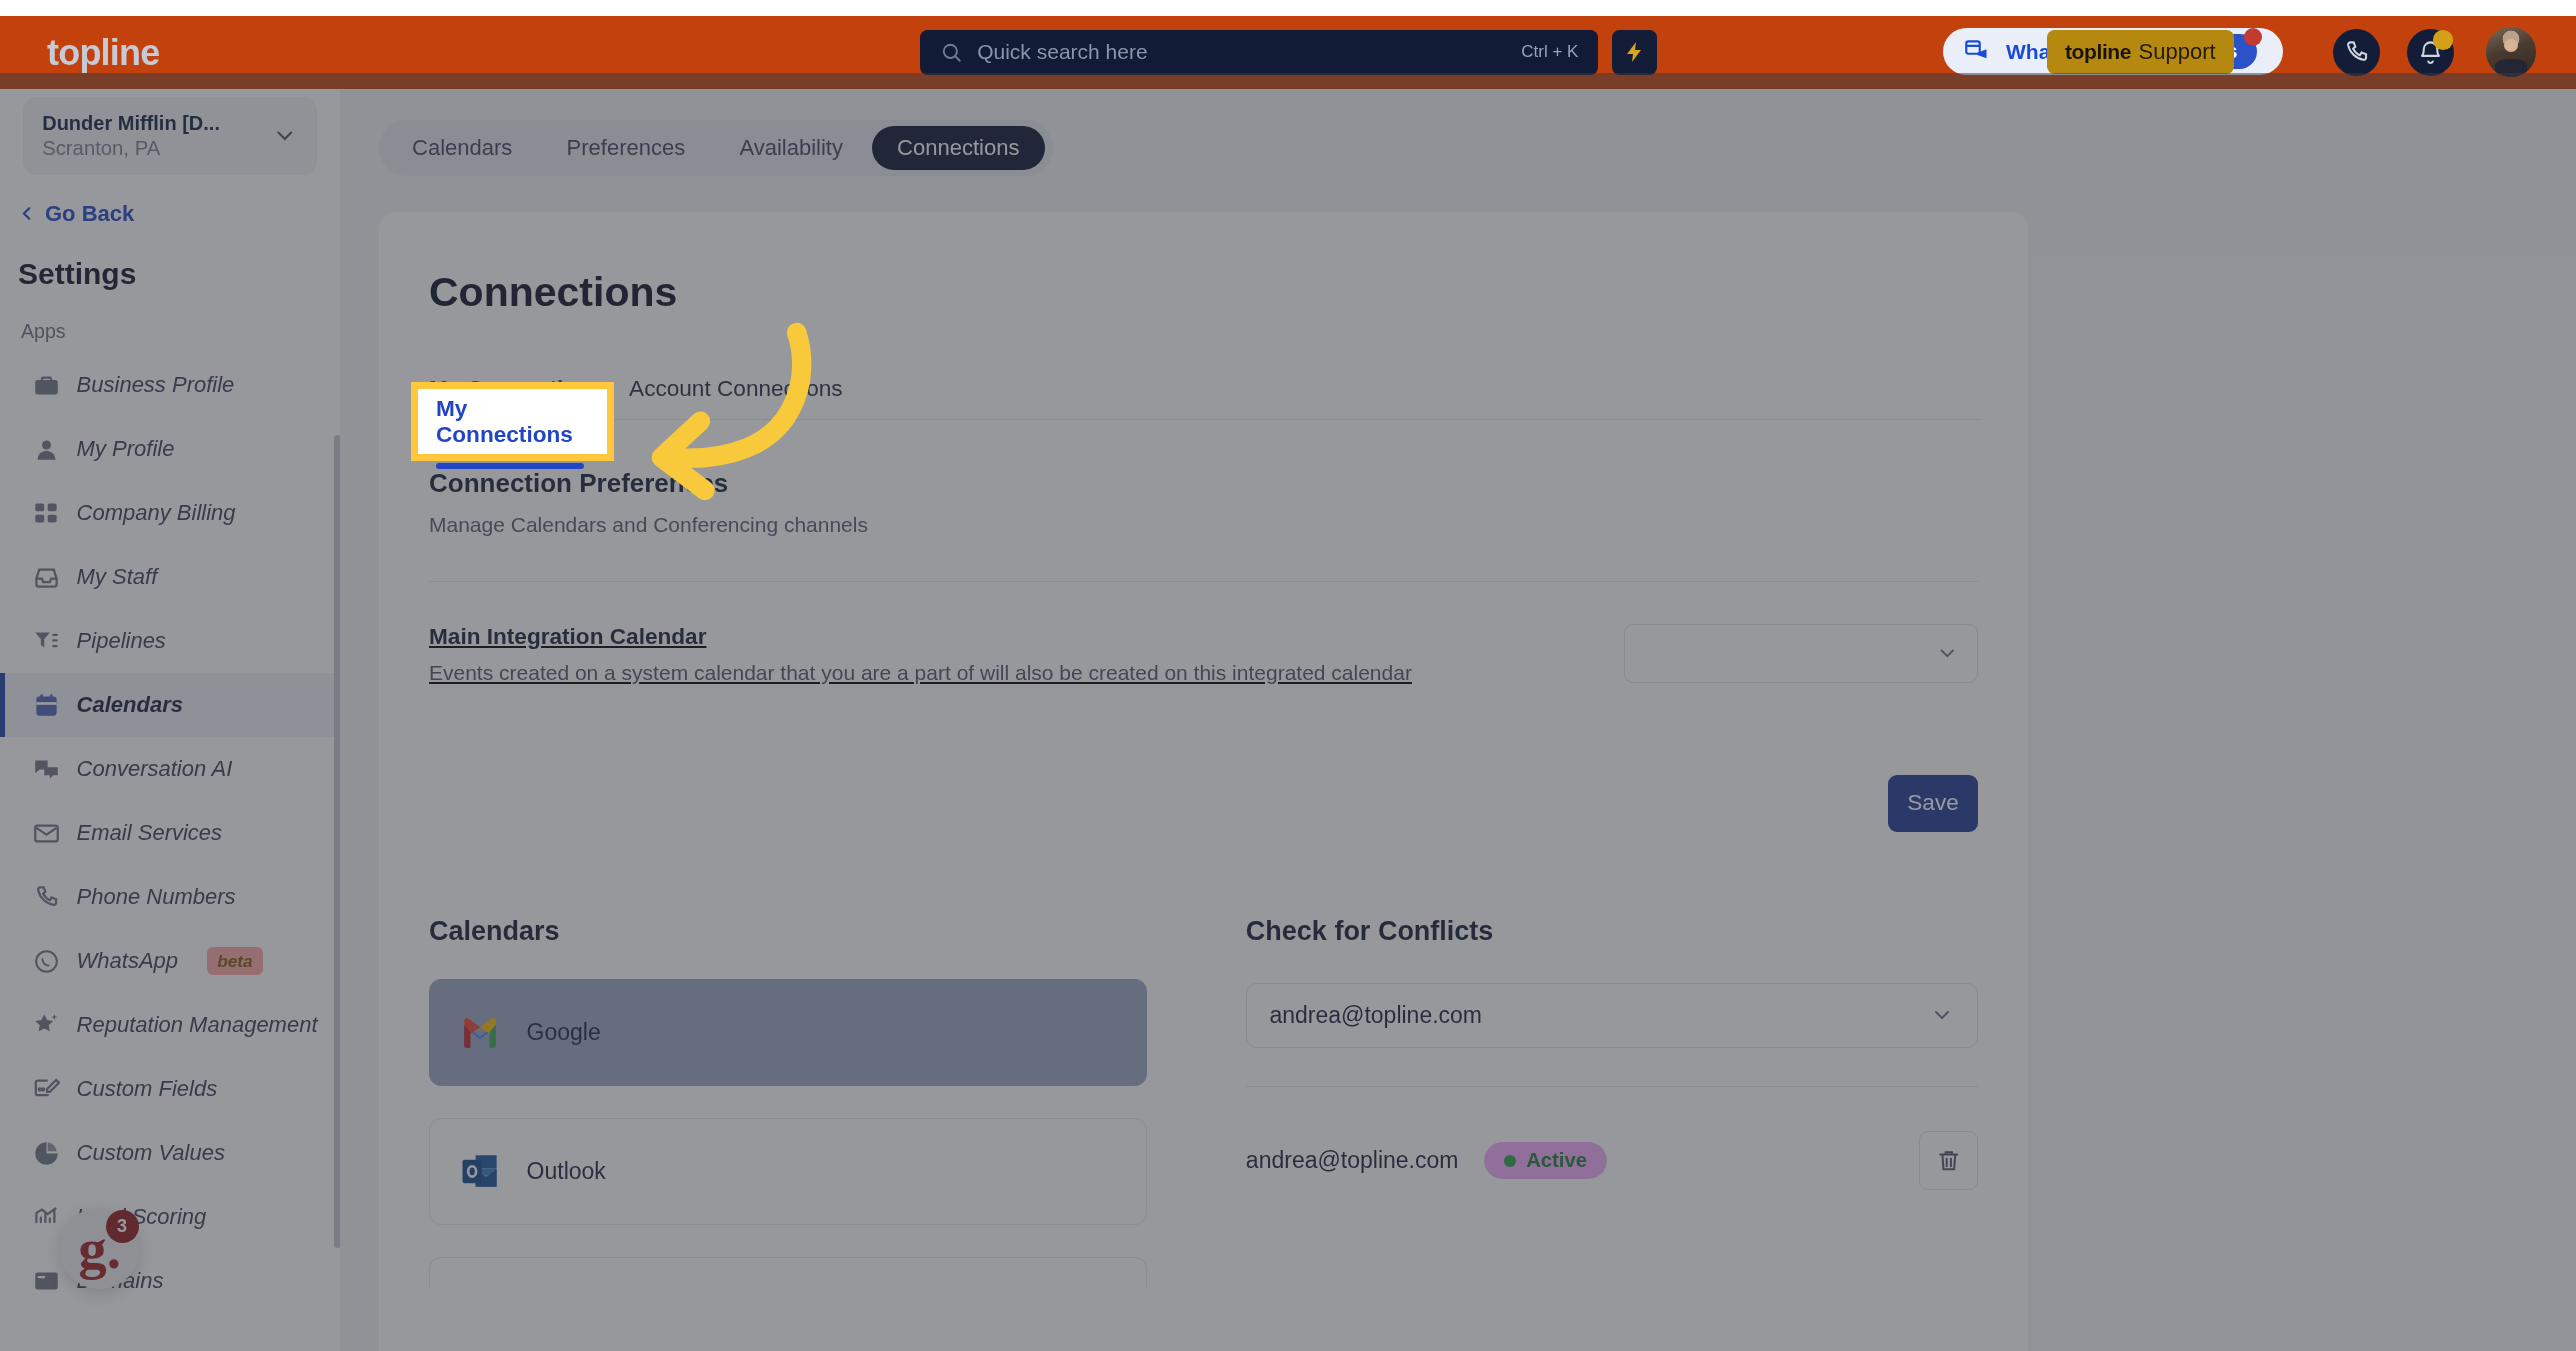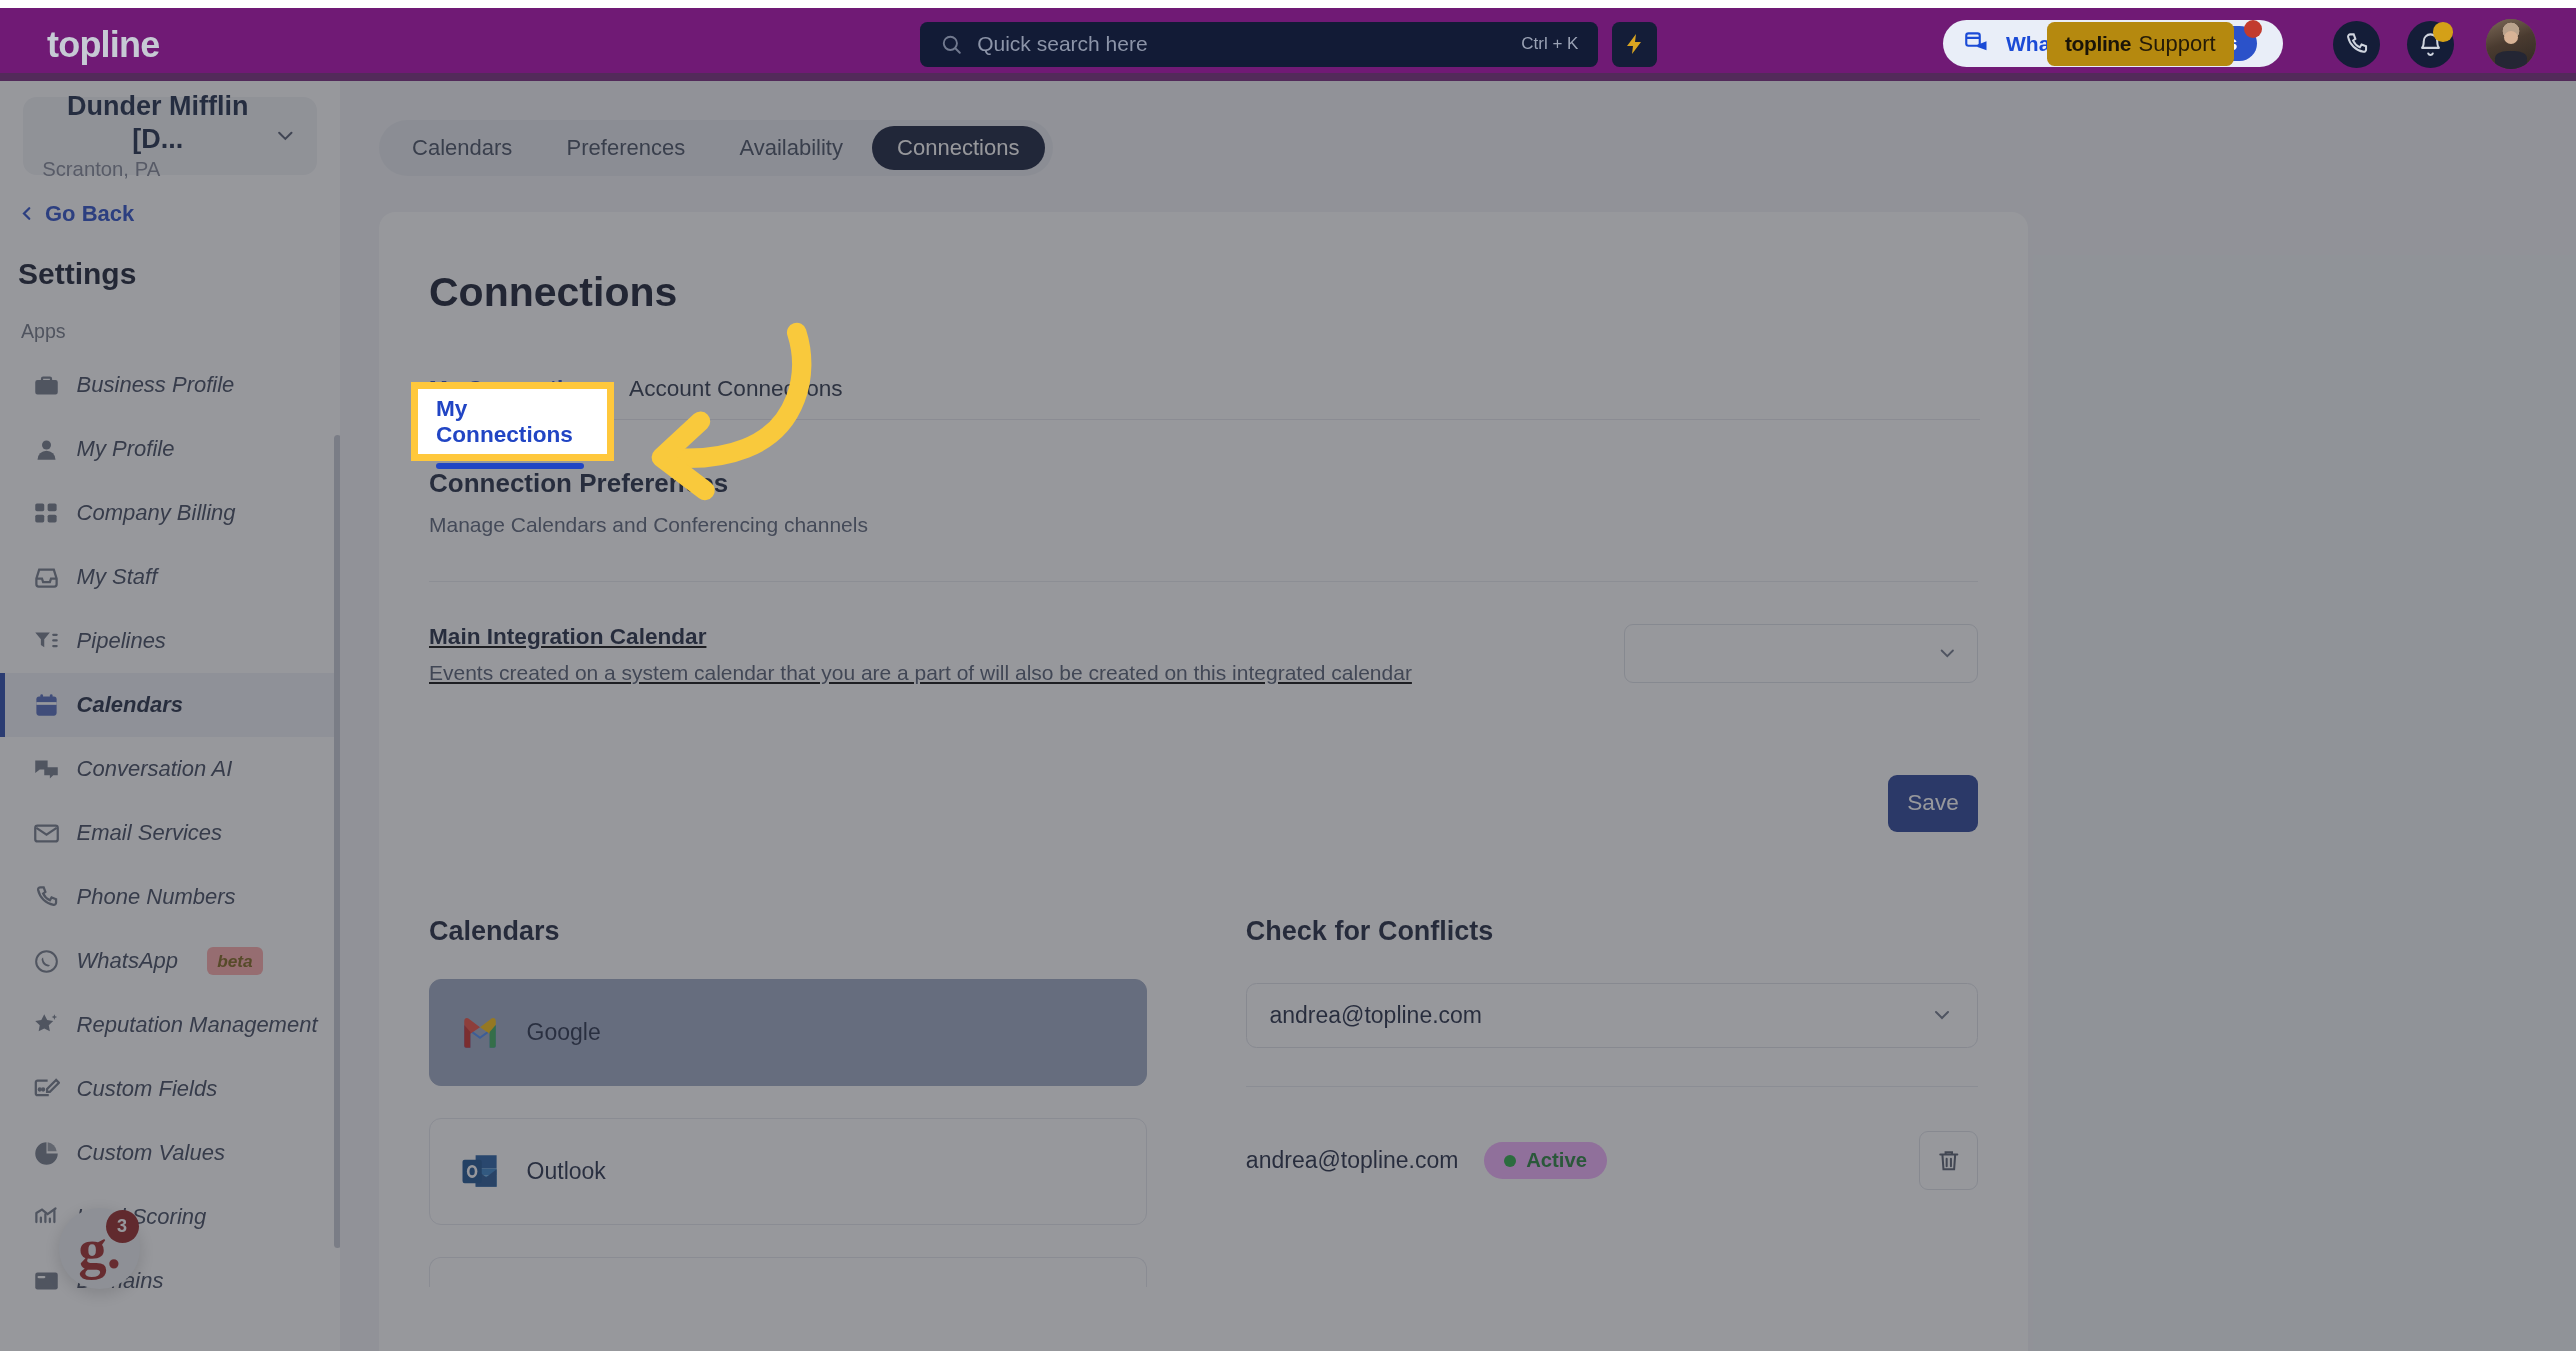--- a/index.html
+++ b/index.html
@@ -6,23 +6,23 @@
   html, body {
     width: 2576px; height: 1351px;
     font-family: "Liberation Sans", sans-serif;
     background: #ffffff;
     overflow: hidden;
   }
   .app { position: relative; width: 2576px; height: 1351px; }
 
   
   .topbar {
-    position: absolute; top: 8px; left: 0;
+    position: absolute; top: 16px; left: 0;
     width: 2576px; height: 73px;
-    background: #701a75;
+    background: #c2410c;
     display: flex; align-items: center;
     z-index: 40;
   }
   .brand {
     position: absolute; left: 47px; top: 50%; transform: translateY(-50%);
     font-size: 36px; font-weight: 700; color: #c6cad4; letter-spacing: -0.8px;
   }
   .search-wrap {
     position: absolute; left: 920px; top: 13.6px;
     width: 678px; height: 45px;
@@ -93,21 +93,21 @@
     position: absolute; left: 0; top: 73px;
     width: 340px; height: 1278px;
     background: #ffffff;
     overflow: hidden;
   }
   .loc-card {
     margin: 24px 22.6px 0 22.6px; height: 78px;
     background: #f1f2f5; border-radius: 13.6px;
     display: flex; align-items: center; padding: 0 19.6px;
   }
-  .loc-name { font-size: 27px; font-weight: 600; color: #12203f; line-height: 1.25; text-align: center; }
+  .loc-name { font-size: 20px; font-weight: 600; color: #12203f; line-height: 1.25; text-align: center; }
   .loc-sub  { font-size: 20.3px; color: #7b8191; line-height: 1.25; }
   .loc-chev { margin-left: auto; }
   .goback {
     display: flex; align-items: center; gap: 9px;
     margin: 25.6px 0 0 18px; color: #2145c4; font-size: 22px; font-weight: 600;
   }
   .settings-title {
     margin: 30px 0 0 18px; font-size: 30px; font-weight: 700; color: #0d1428;
   }
   .apps-label { margin: 29px 0 10.5px 21px; font-size: 19.6px; color: #6b7280; }

